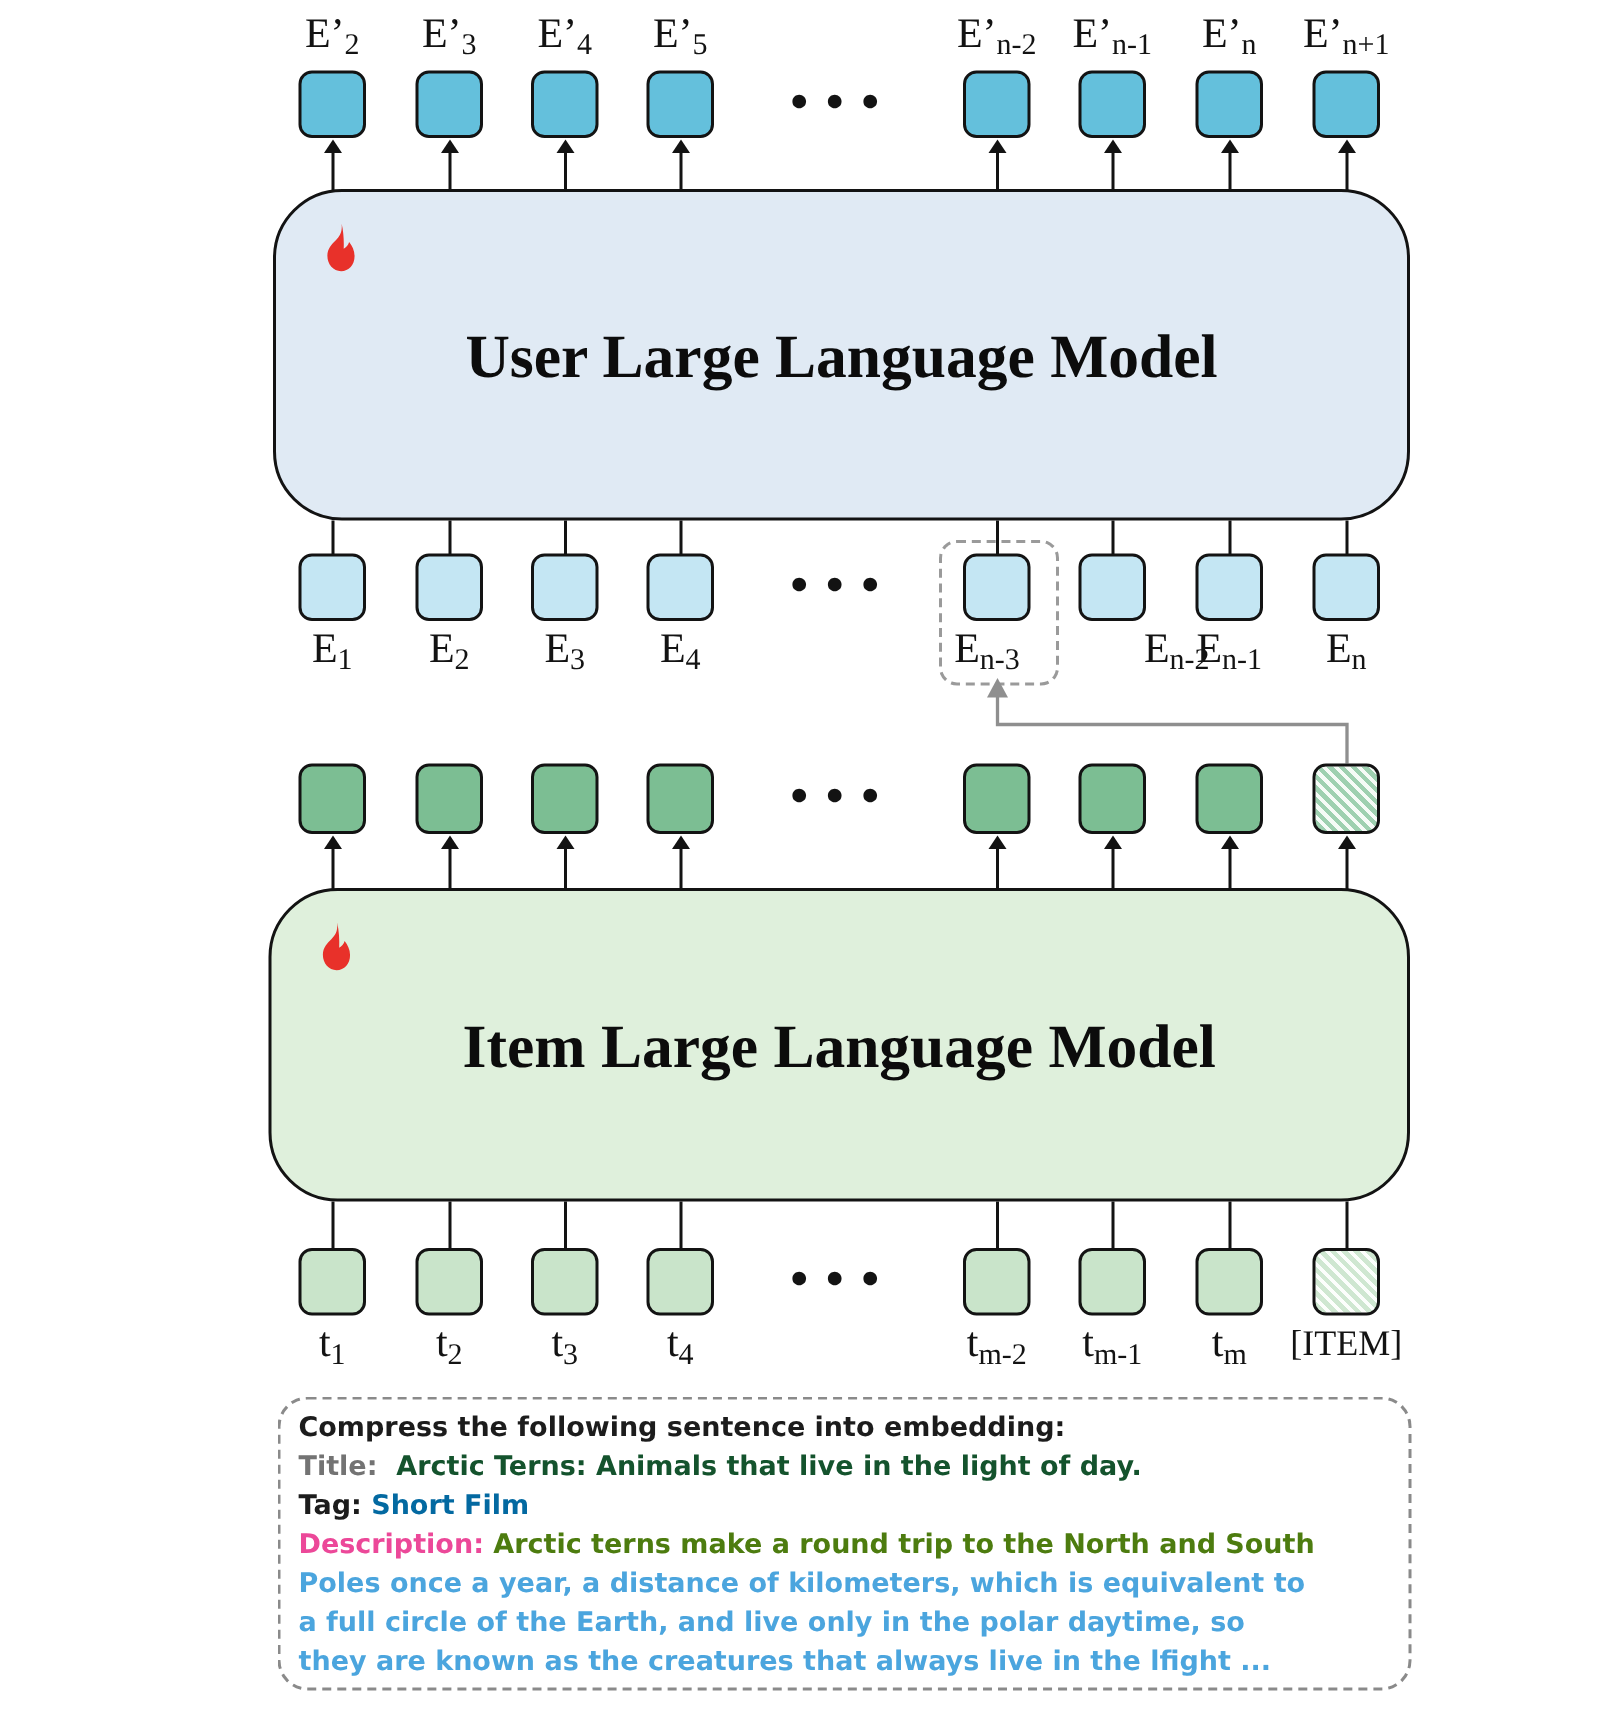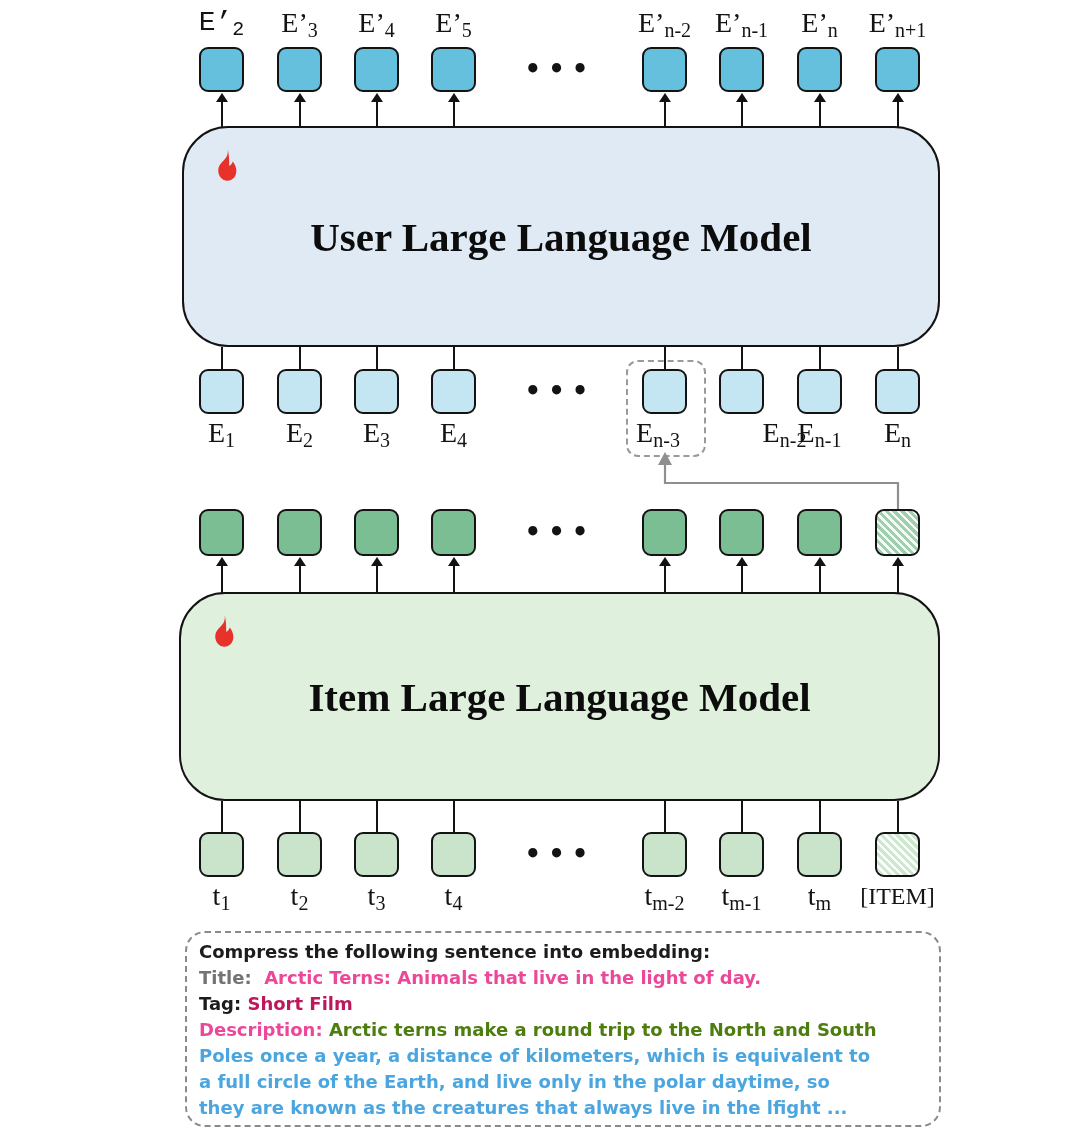--- a/index.html
+++ b/index.html
@@ -67,30 +67,30 @@
   <div class="model item">
     <svg class="fire" width="30" height="38" viewBox="0 0 24 30">
       <path d="M12.6 0.6c.5 4.9-1.2 7-3.1 8.9C7.4 11.6 5 13.9 5 17.8 5 22.4 8.2 26 12.3 26s7.2-3.4 7.2-8c0-3-1.3-5.4-2.9-7.5-.5 1.7-1.5 2.9-2.9 3.5.2-4-.1-9.2-1.1-13.4z" fill="#e8312a"></path>
     </svg>
     <div class="model-title">Item Large Language Model</div>
   </div>
 
   <div class="prompt">
     <div>
         <div class="pline"><span style="color: rgb(28, 28, 28);">Compress the following sentence into embedding:</span></div>
-        <div class="pline"><span style="color: #737373;">Title:  </span><span style="color: #ec4899;">Arctic Terns: Animals that live in the light of day.</span></div>
-        <div class="pline"><span style="color: rgb(28, 28, 28);">Tag: </span><span style="color: #be185d;">Short Film</span></div>
+        <div class="pline"><span style="color: #737373;">Title:  </span><span style="color: #14532d;">Arctic Terns: Animals that live in the light of day.</span></div>
+        <div class="pline"><span style="color: rgb(28, 28, 28);">Tag: </span><span style="color: #0369a1;">Short Film</span></div>
         <div class="pline"><span style="color: #ec4899;">Description: </span><span style="color: #4d7c0f;">Arctic terns make a round trip to the North and South</span></div>
         <div class="pline"><span style="color: rgb(75, 165, 222);">Poles once a year, a distance of kilometers, which is equivalent to</span></div>
         <div class="pline"><span style="color: rgb(75, 165, 222);">a full circle of the Earth, and live only in the polar daytime, so</span></div>
         <div class="pline"><span style="color: rgb(75, 165, 222);">they are known as the creatures that always live in the lfight ...</span></div>
       </div>
   </div>
 
-<div class="lbl" style="left: 221.5px; top: 6px; font-family: Liberation Mono, monospace;">E’<sub>2</sub></div>
+<div class="lbl" style="left: 221.5px; top: 6px;">E’<sub>2</sub></div>
     <div class="box top-blue" style="left: 199px; top: 47px;"></div>
     <div class="ah" style="left: 215.5px; top: 93px;"></div>
     <div class="vl" style="left: 220.5px; top: 101px; height: 26px;"></div>
     <div class="vl" style="left: 220.5px; top: 347px; height: 23px;"></div>
     <div class="box e-blue" style="left: 199px; top: 369px;"></div>
     <div class="lbl" style="left: 221.5px; top: 416px;">E<sub>1</sub></div>
     <div class="ah" style="left: 215.5px; top: 557px;"></div>
     <div class="vl" style="left: 220.5px; top: 565px; height: 28px;"></div>
     <div class="box green" style="left: 199px; top: 509px; height: 47px;"></div>
     <div class="vl" style="left: 220.5px; top: 801px; height: 31px;"></div>

